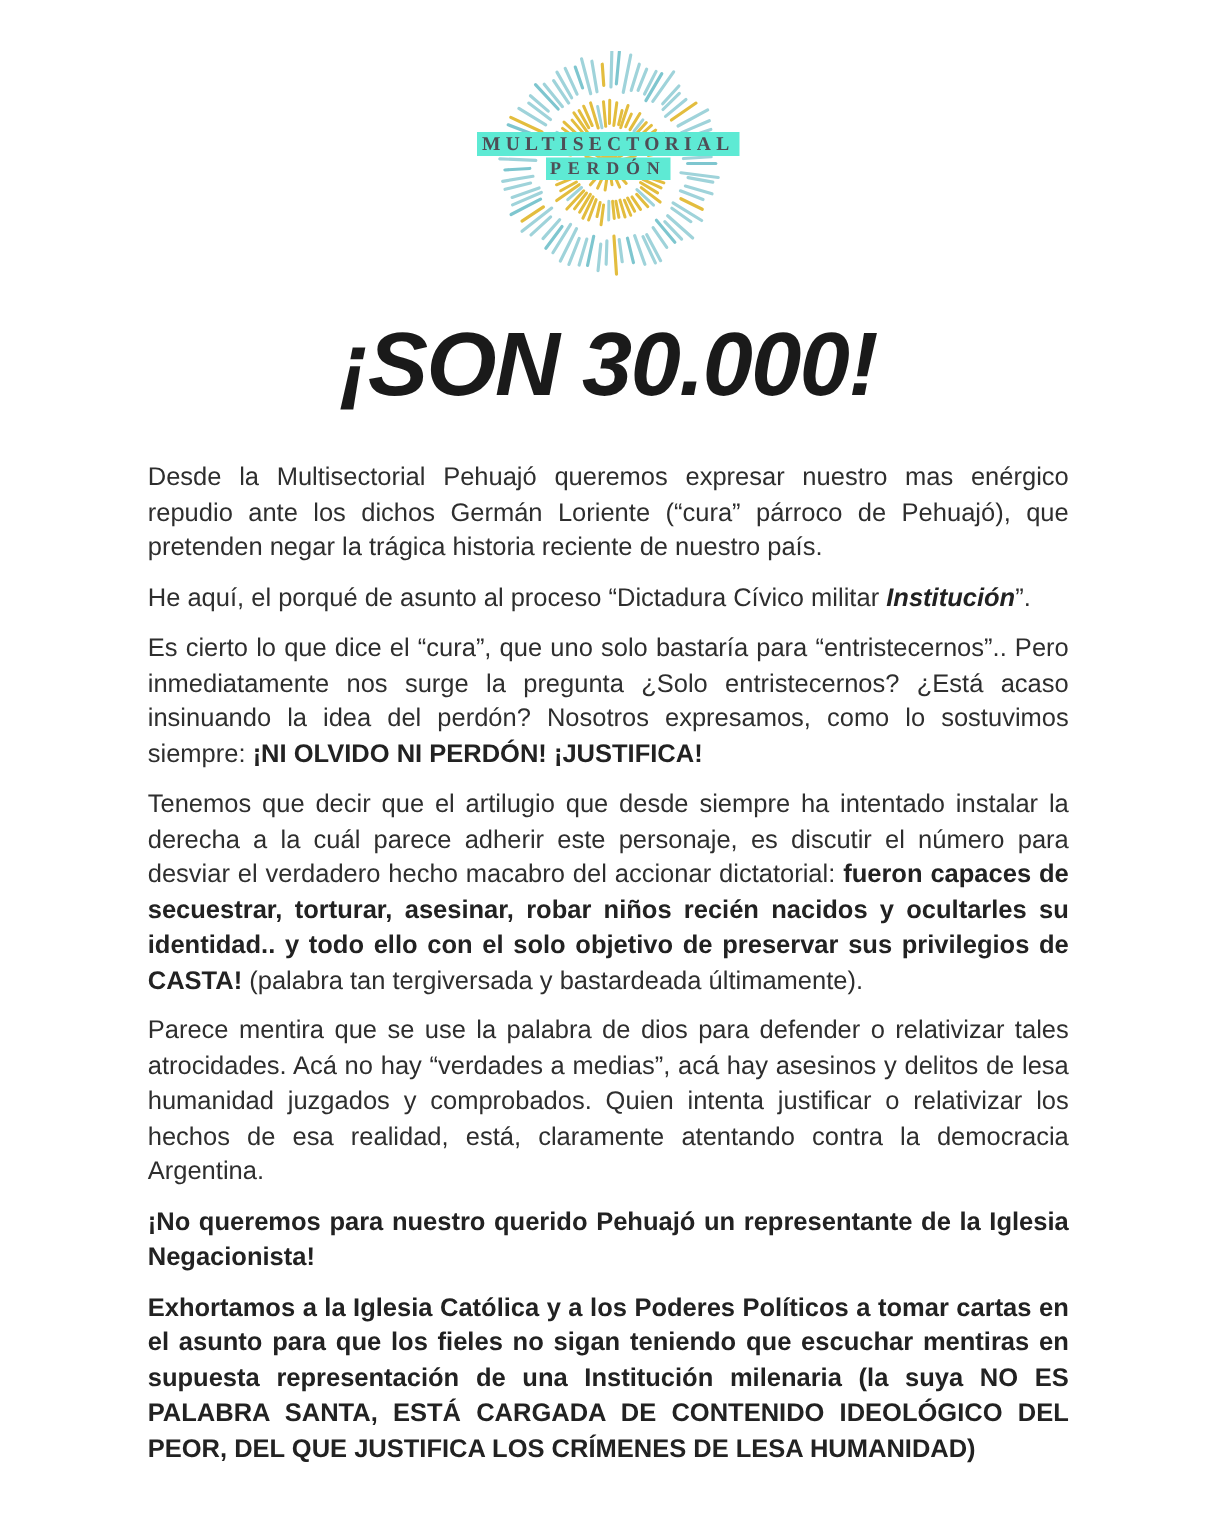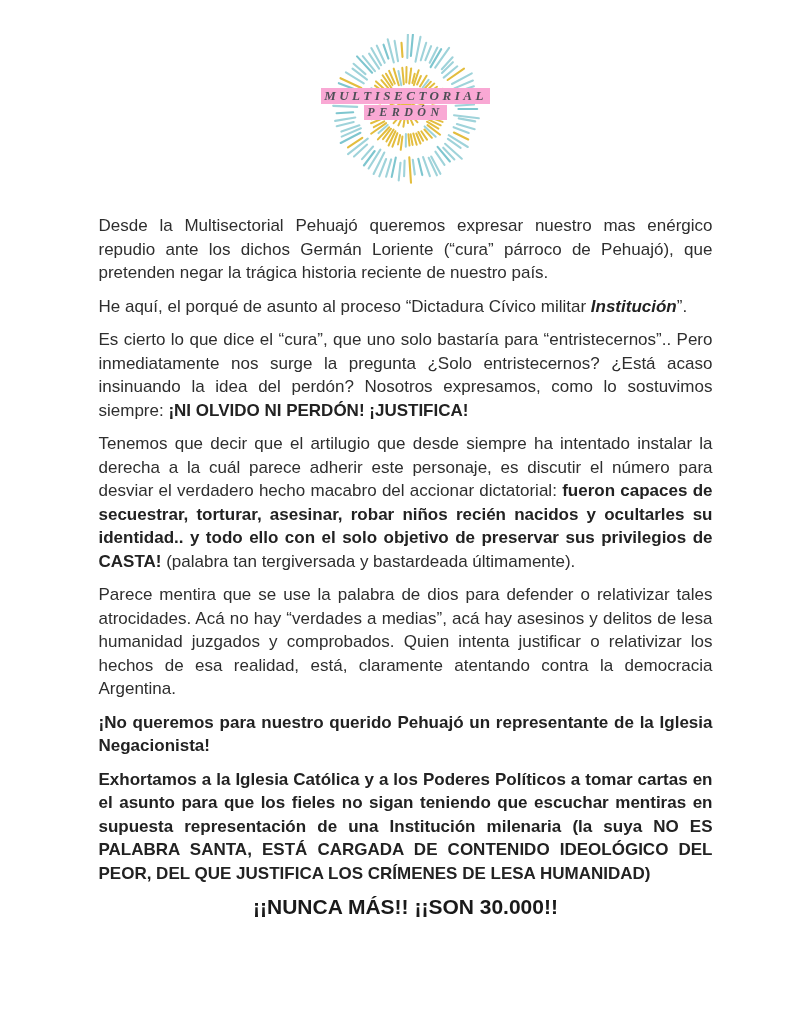--- a/index.html
+++ b/index.html
@@ -29,21 +29,21 @@
     top: 54px;
     width: 100%;
     display: flex;
     flex-direction: column;
     align-items: center;
     gap: 1px;
     font-family: "Liberation Serif", serif;
     font-weight: 700;
     color: #4e4e56;
   }
-  .logo-text span { background: #f9a8d4; padding: 0 3px; white-space: nowrap; font-style: italic; }
+  .logo-text span { background: #5eead4; padding: 0 3px; white-space: nowrap; }
   .logo-line1 { font-size: 13px; letter-spacing: 3.5px; }
   .logo-line2 { font-size: 12px; letter-spacing: 4.5px; }
   .title {
     margin: 26px 0 0 0;
     text-align: center;
     font-size: 60px;
     line-height: 1.1;
     font-weight: 700;
     font-style: italic;
     color: #1a1a1a;
@@ -226,26 +226,26 @@
           <line x1="86.5" y1="73.4" x2="97.3" y2="66.7" stroke="#e3bd3e" stroke-width="2" stroke-linecap="round"></line>
           <line x1="86.9" y1="74.2" x2="101.5" y2="70.1" stroke="#e3bd3e" stroke-width="2" stroke-linecap="round"></line>
         </svg>
       <div class="logo-text">
         <span class="logo-line1">MULTISECTORIAL</span>
         <span class="logo-line2">PERDÓN</span>
       </div>
     </div>
   </div>
 
+  <h1 class="title">¡SON 30.000!</h1>
 
   <div class="content">
       <p class="para"><span>Desde la Multisectorial Pehuajó queremos expresar nuestro mas enérgico repudio ante los dichos Germán Loriente (“cura” párroco de Pehuajó), que pretenden negar la trágica historia reciente de nuestro país.</span></p>
       <p class="para"><span>He aquí, el porqué de asunto al proceso “Dictadura Cívico militar </span><span class="b i">Institución</span><span>”.</span></p>
       <p class="para"><span>Es cierto lo que dice el “cura”, que uno solo bastaría para “entristecernos”.. Pero inmediatamente nos surge la pregunta ¿Solo entristecernos? ¿Está acaso insinuando la idea del perdón? Nosotros expresamos, como lo sostuvimos siempre: </span><span class="b">¡NI OLVIDO NI PERDÓN! ¡JUSTIFICA!</span></p>
       <p class="para"><span>Tenemos que decir que el artilugio que desde siempre ha intentado instalar la derecha a la cuál parece adherir este personaje, es discutir el número para desviar el verdadero hecho macabro del accionar dictatorial: </span><span class="b">fueron capaces de secuestrar, torturar, asesinar, robar niños recién nacidos y ocultarles su identidad.. y todo ello con el solo objetivo de preservar sus privilegios de CASTA!</span><span> (palabra tan tergiversada y bastardeada últimamente).</span></p>
       <p class="para"><span>Parece mentira que se use la palabra de dios para defender o relativizar tales atrocidades. Acá no hay “verdades a medias”, acá hay asesinos y delitos de lesa humanidad juzgados y comprobados. Quien intenta justificar o relativizar los hechos de esa realidad, está, claramente atentando contra la democracia Argentina.</span></p>
       <p class="para"><span class="b">¡No queremos para nuestro querido Pehuajó un representante de la Iglesia Negacionista!</span></p>
       <p class="para"><span class="b">Exhortamos a la Iglesia Católica y a los Poderes Políticos a tomar cartas en el asunto para que los fieles no sigan teniendo que escuchar mentiras en supuesta representación de una Institución milenaria (la suya NO ES PALABRA SANTA, ESTÁ CARGADA DE CONTENIDO IDEOLÓGICO DEL PEOR, DEL QUE JUSTIFICA LOS CRÍMENES DE LESA HUMANIDAD)</span></p>
     </div>
 
-  <div class="closing">¡¡NUNCA MÁS!! ¡¡SON 30.000!!</div>
 
 </div>
 
 </body></html>

